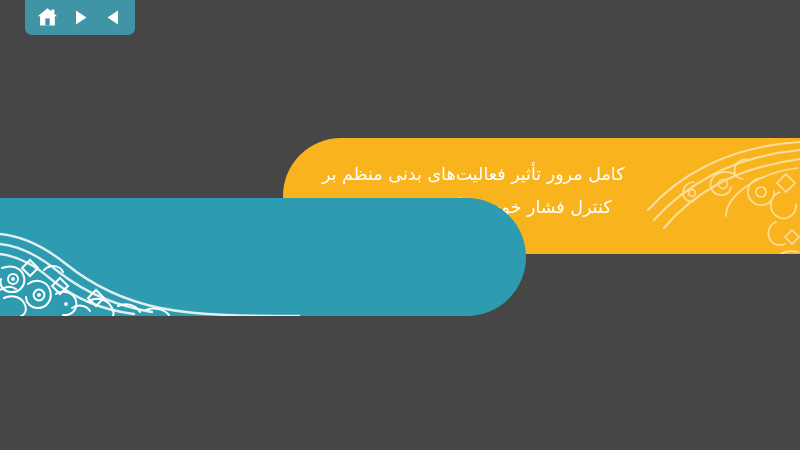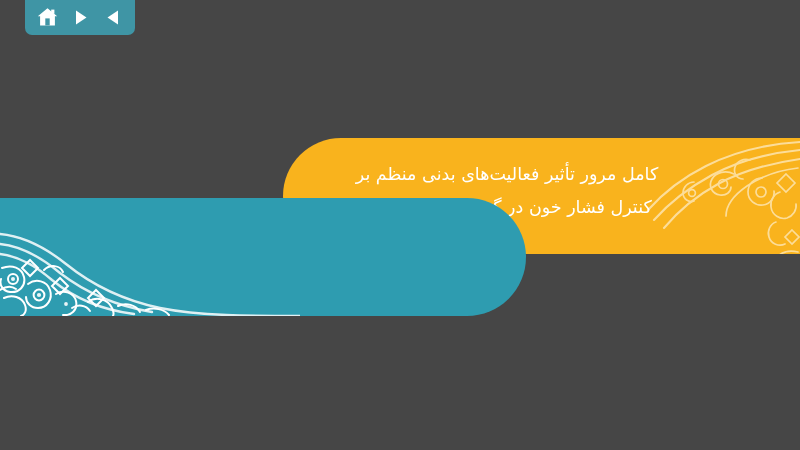--- a/index.html
+++ b/index.html
@@ -60,21 +60,21 @@
     width: 170px;
     height: 125px;
     pointer-events: none;
     opacity: 0.55;
   }
   .title-wrap {
     position: absolute;
     right: 108px;
     top: 20px;
     width: 370px;
-    text-align: center;
+    text-align: left;
     direction: rtl;
   }
   .title-line {
     color: #ffffff;
     font-size: 17.5px;
     line-height: 33px;
     letter-spacing: 0.2px;
     white-space: nowrap;
   }
   .title-line.l2 {

